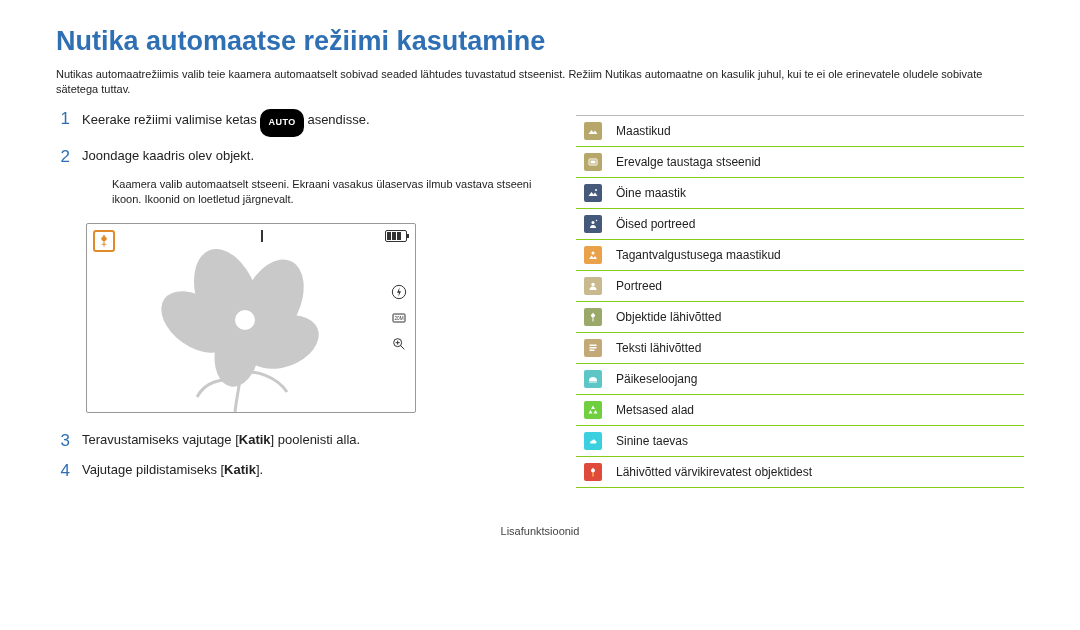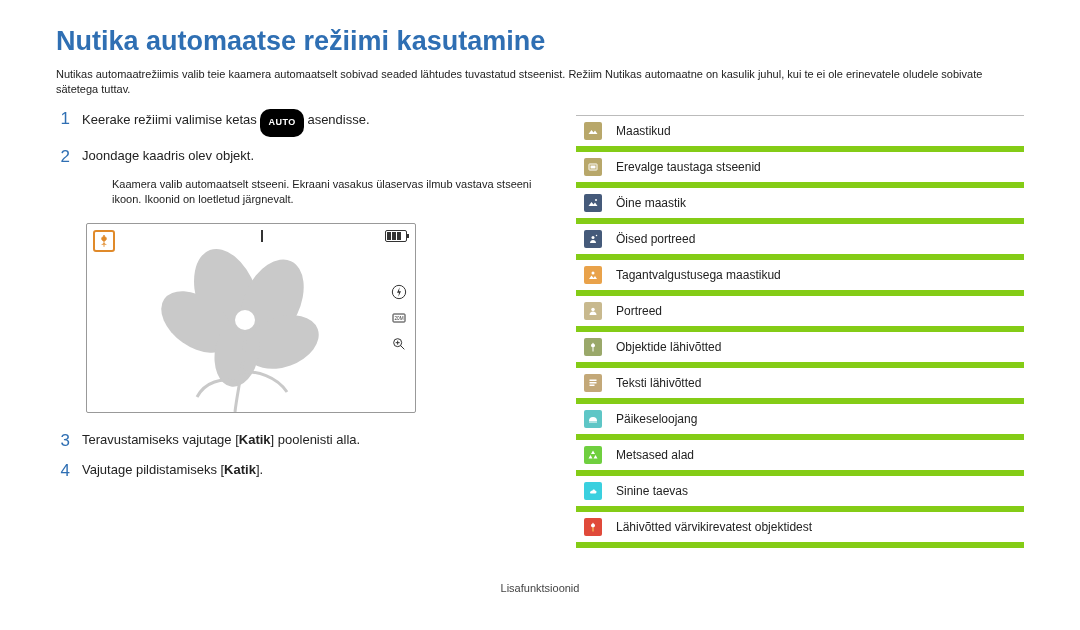--- a/index.html
+++ b/index.html
@@ -24,21 +24,21 @@
   .cs-batt::before { content: ""; position: absolute; left: 1px; top: 1px; bottom: 1px; width: 4px; background: #333; }
   .cs-batt .bar2 { position:absolute; left:6px; top:1px; bottom:1px; width:4px; background:#333; }
   .cs-batt .bar3 { position:absolute; left:11px; top:1px; bottom:1px; width:4px; background:#333; }
   .cs-batt::after { content:""; position:absolute; right:-3px; top:3px; width:2px; height:4px; background:#333; }
   .cs-side { position: absolute; right: 8px; top: 60px; display: flex; flex-direction: column; gap: 10px; align-items: center; }
   .cs-side .ic { width: 16px; height: 16px; display:flex; align-items:center; justify-content:center; font-size:11px; color:#333; }
   .flower { position: absolute; left: 40px; top: 18px; width: 230px; height: 170px; }
 
   
   .scene-table { width: 100%; border-collapse: collapse; }
-  .scene-table td { border-bottom: 6px solid #84cc16; padding: 6px 6px; font-size: 12px; vertical-align: middle; }
+  .scene-table td { border-bottom: 1px solid #84cc16; padding: 6px 6px; font-size: 12px; vertical-align: middle; }
   .scene-table tr:first-child td { border-top: 1px solid #bbb; }
   .ic-box { width: 18px; height: 18px; border-radius: 2px; display: inline-flex; align-items: center; justify-content: center; }
   .ic-box svg { width: 12px; height: 12px; }
   .td-icon { width: 34px; text-align: center; }
 
   .footer { text-align: center; font-size: 11px; color: #444; margin-top: 34px; }
 
   
   .c-olive   { background:#b8a76a; }
   .c-brown   { background:#b8a76a; }

